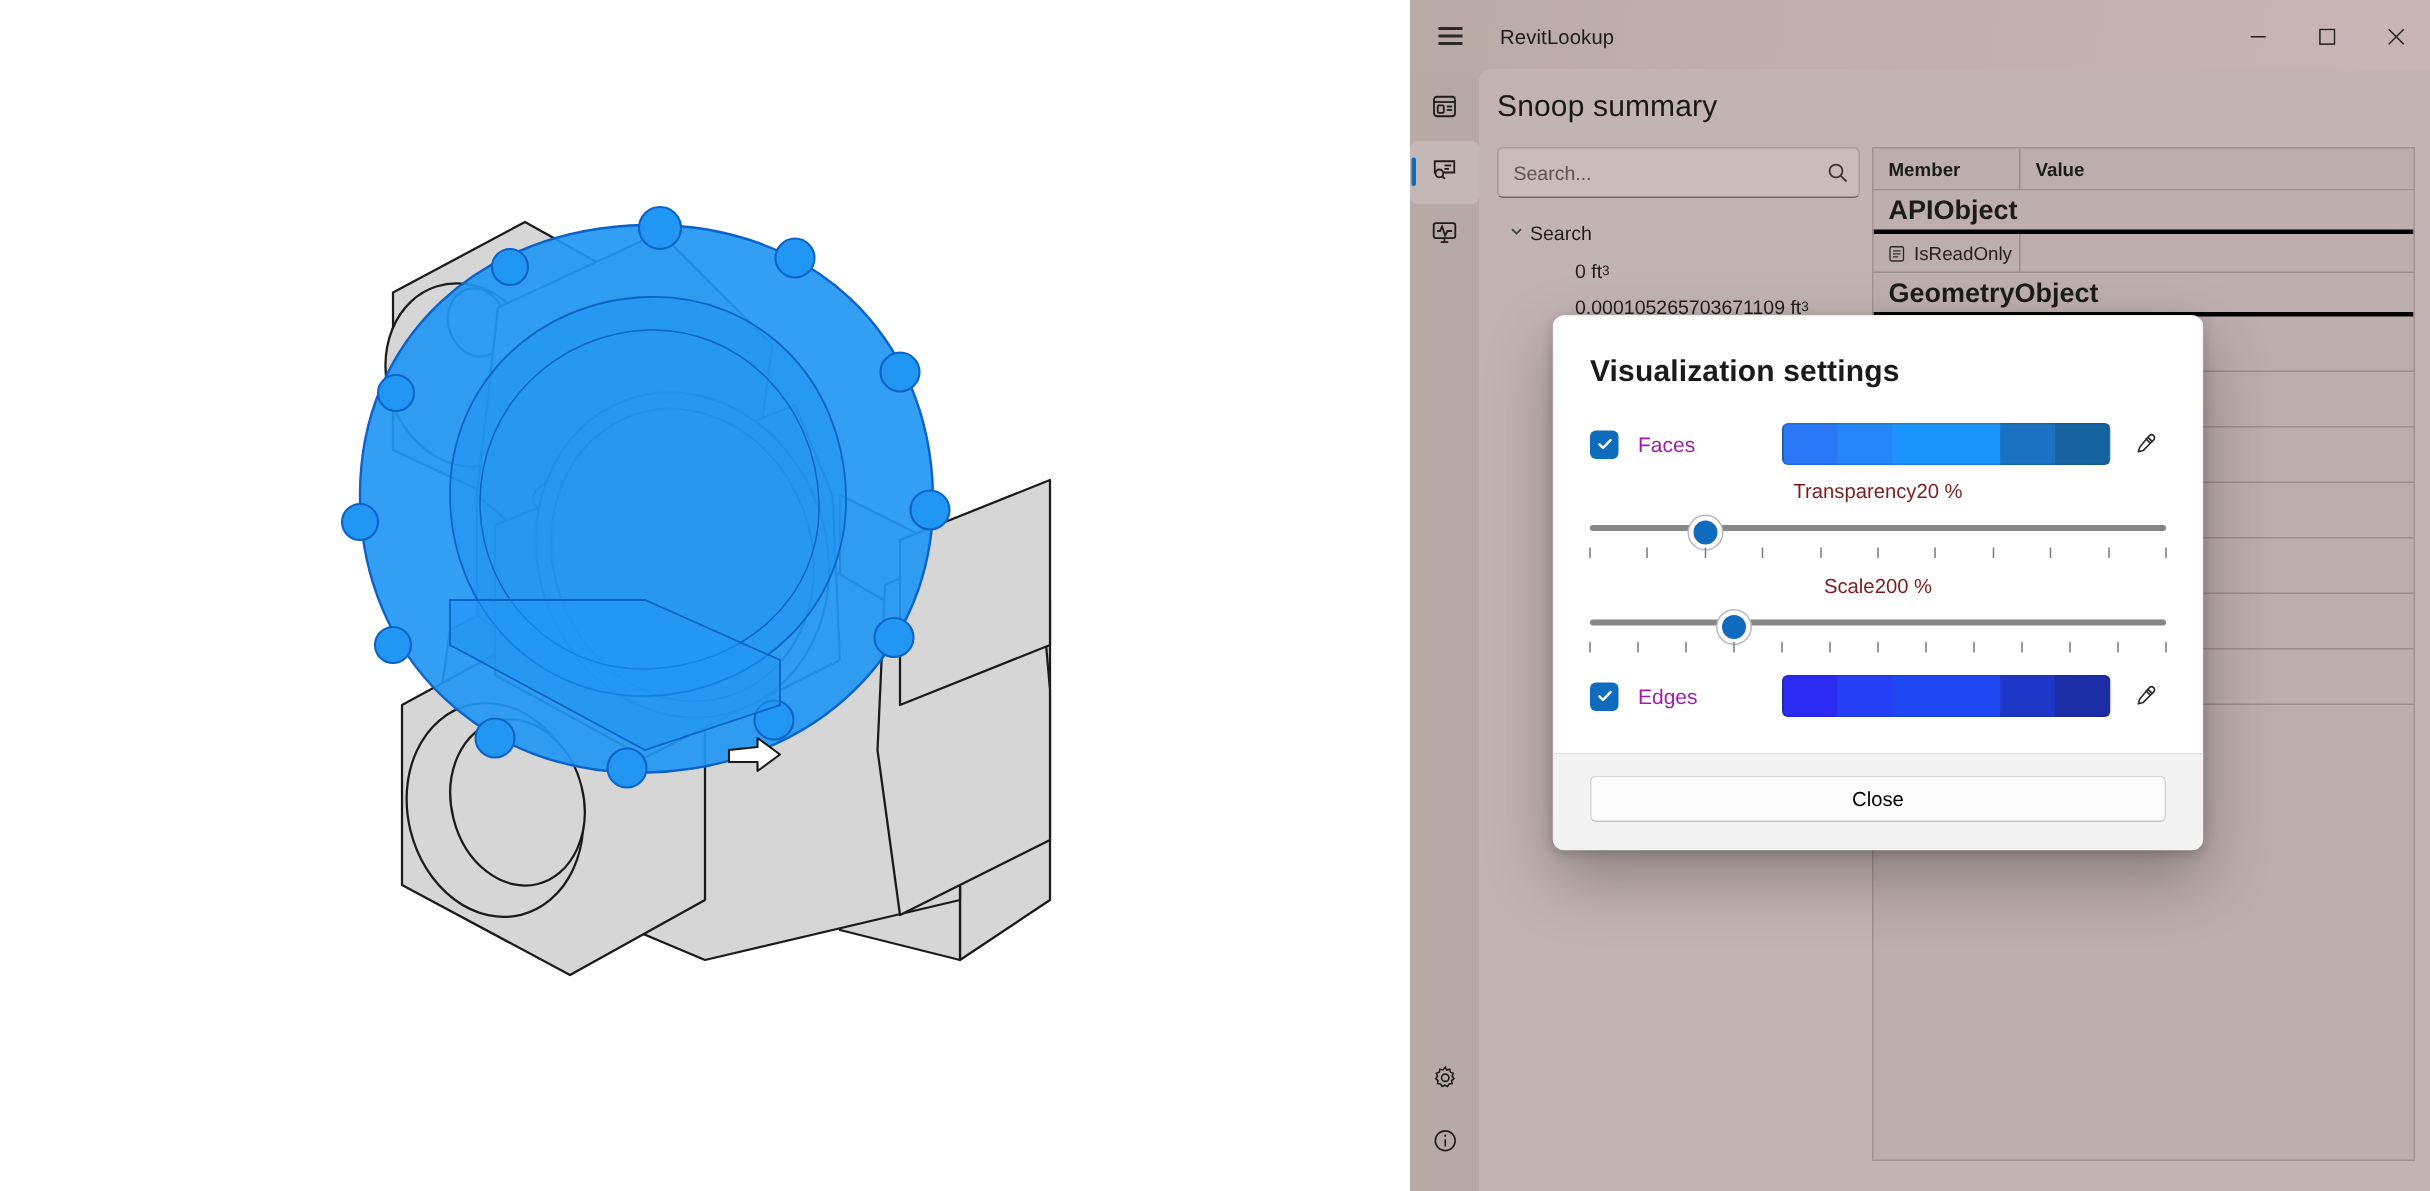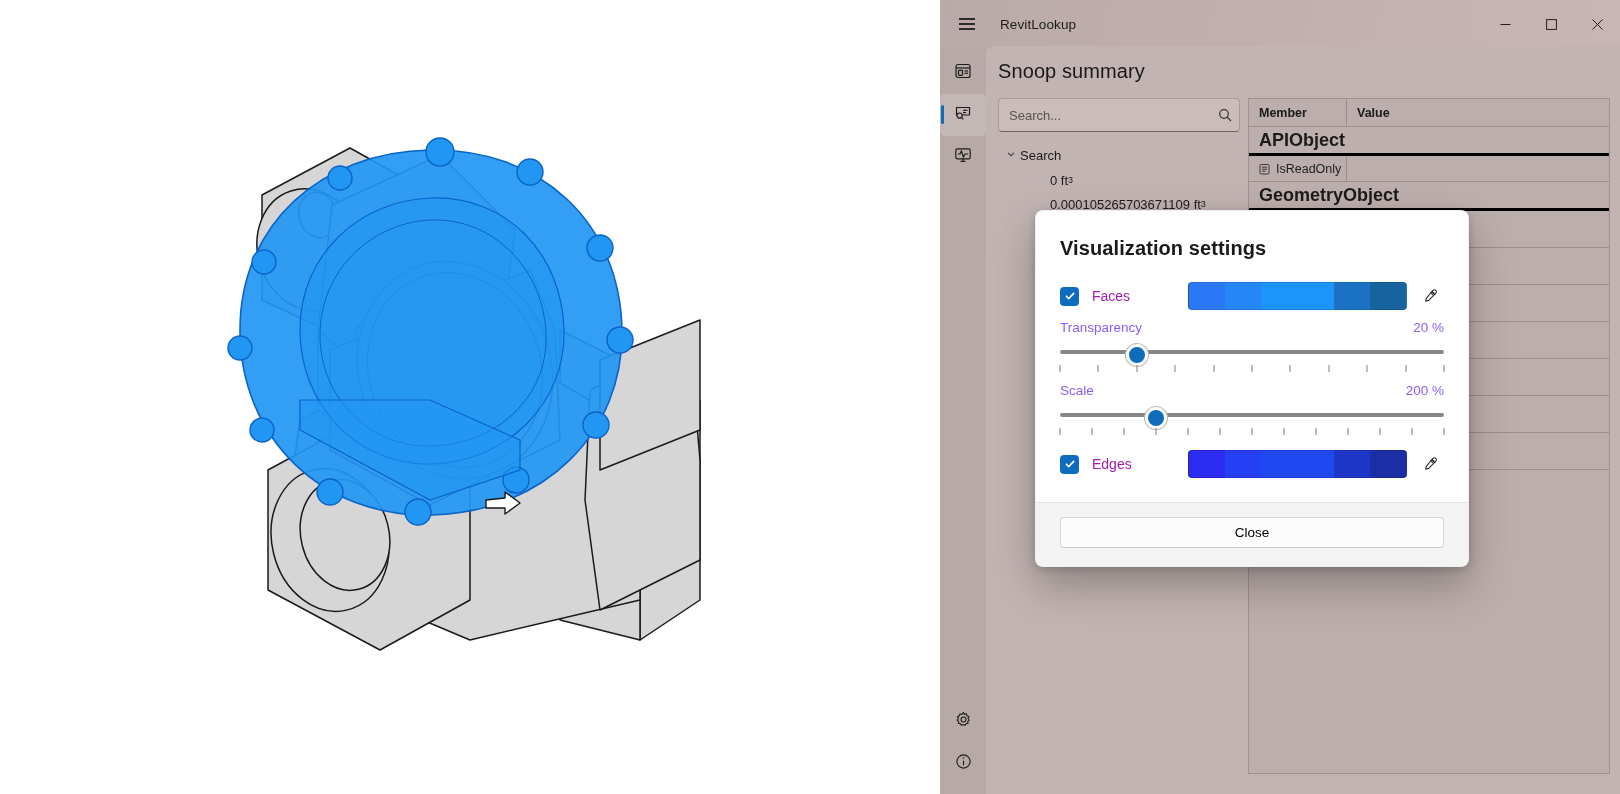--- a/index.html
+++ b/index.html
@@ -265,22 +265,22 @@
   .eyedropper {
     width: 28px; height: 26px;
     margin-left: 9px;
     display: flex; align-items: center; justify-content: center;
     cursor: pointer;
     flex: 0 0 auto;
   }
 
   .slider-block { margin: 10px 0 4px 0; }
   .slider-head {
-    display: flex; justify-content: space-between;
-    font-size: 13.5px; color: #8b5cf6;
+    display: flex; justify-content: center;
+    font-size: 13.5px; color: #7f1d1d;
     margin-bottom: 9px;
   }
   .slider-track-wrap {
     position: relative;
     height: 18px;
   }
   .slider-track {
     position: absolute;
     left: 0; right: 0; top: 6px;
     height: 4px;

